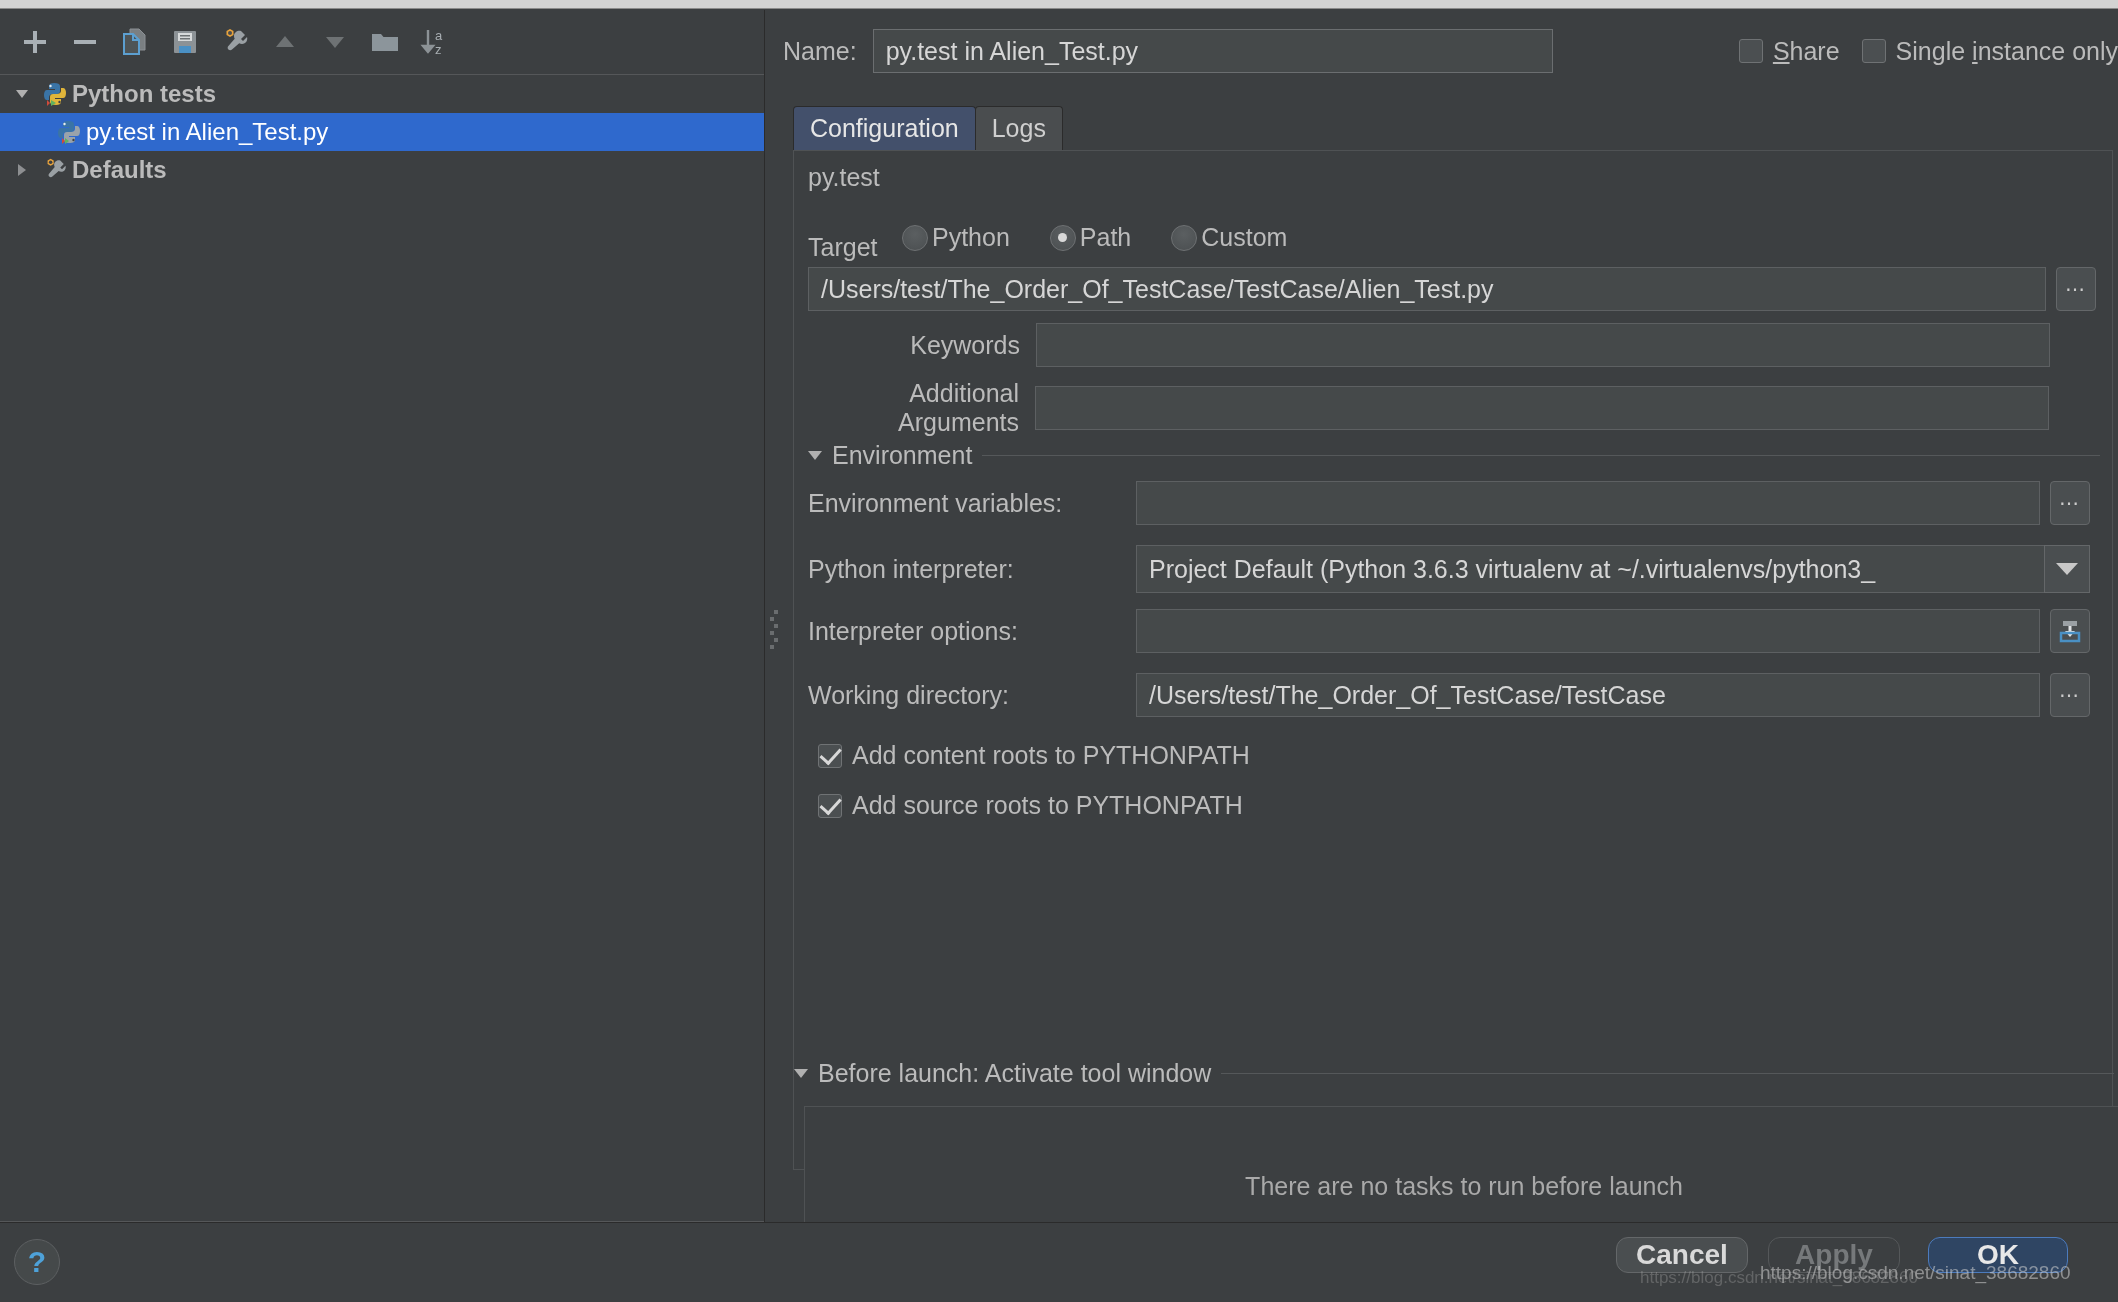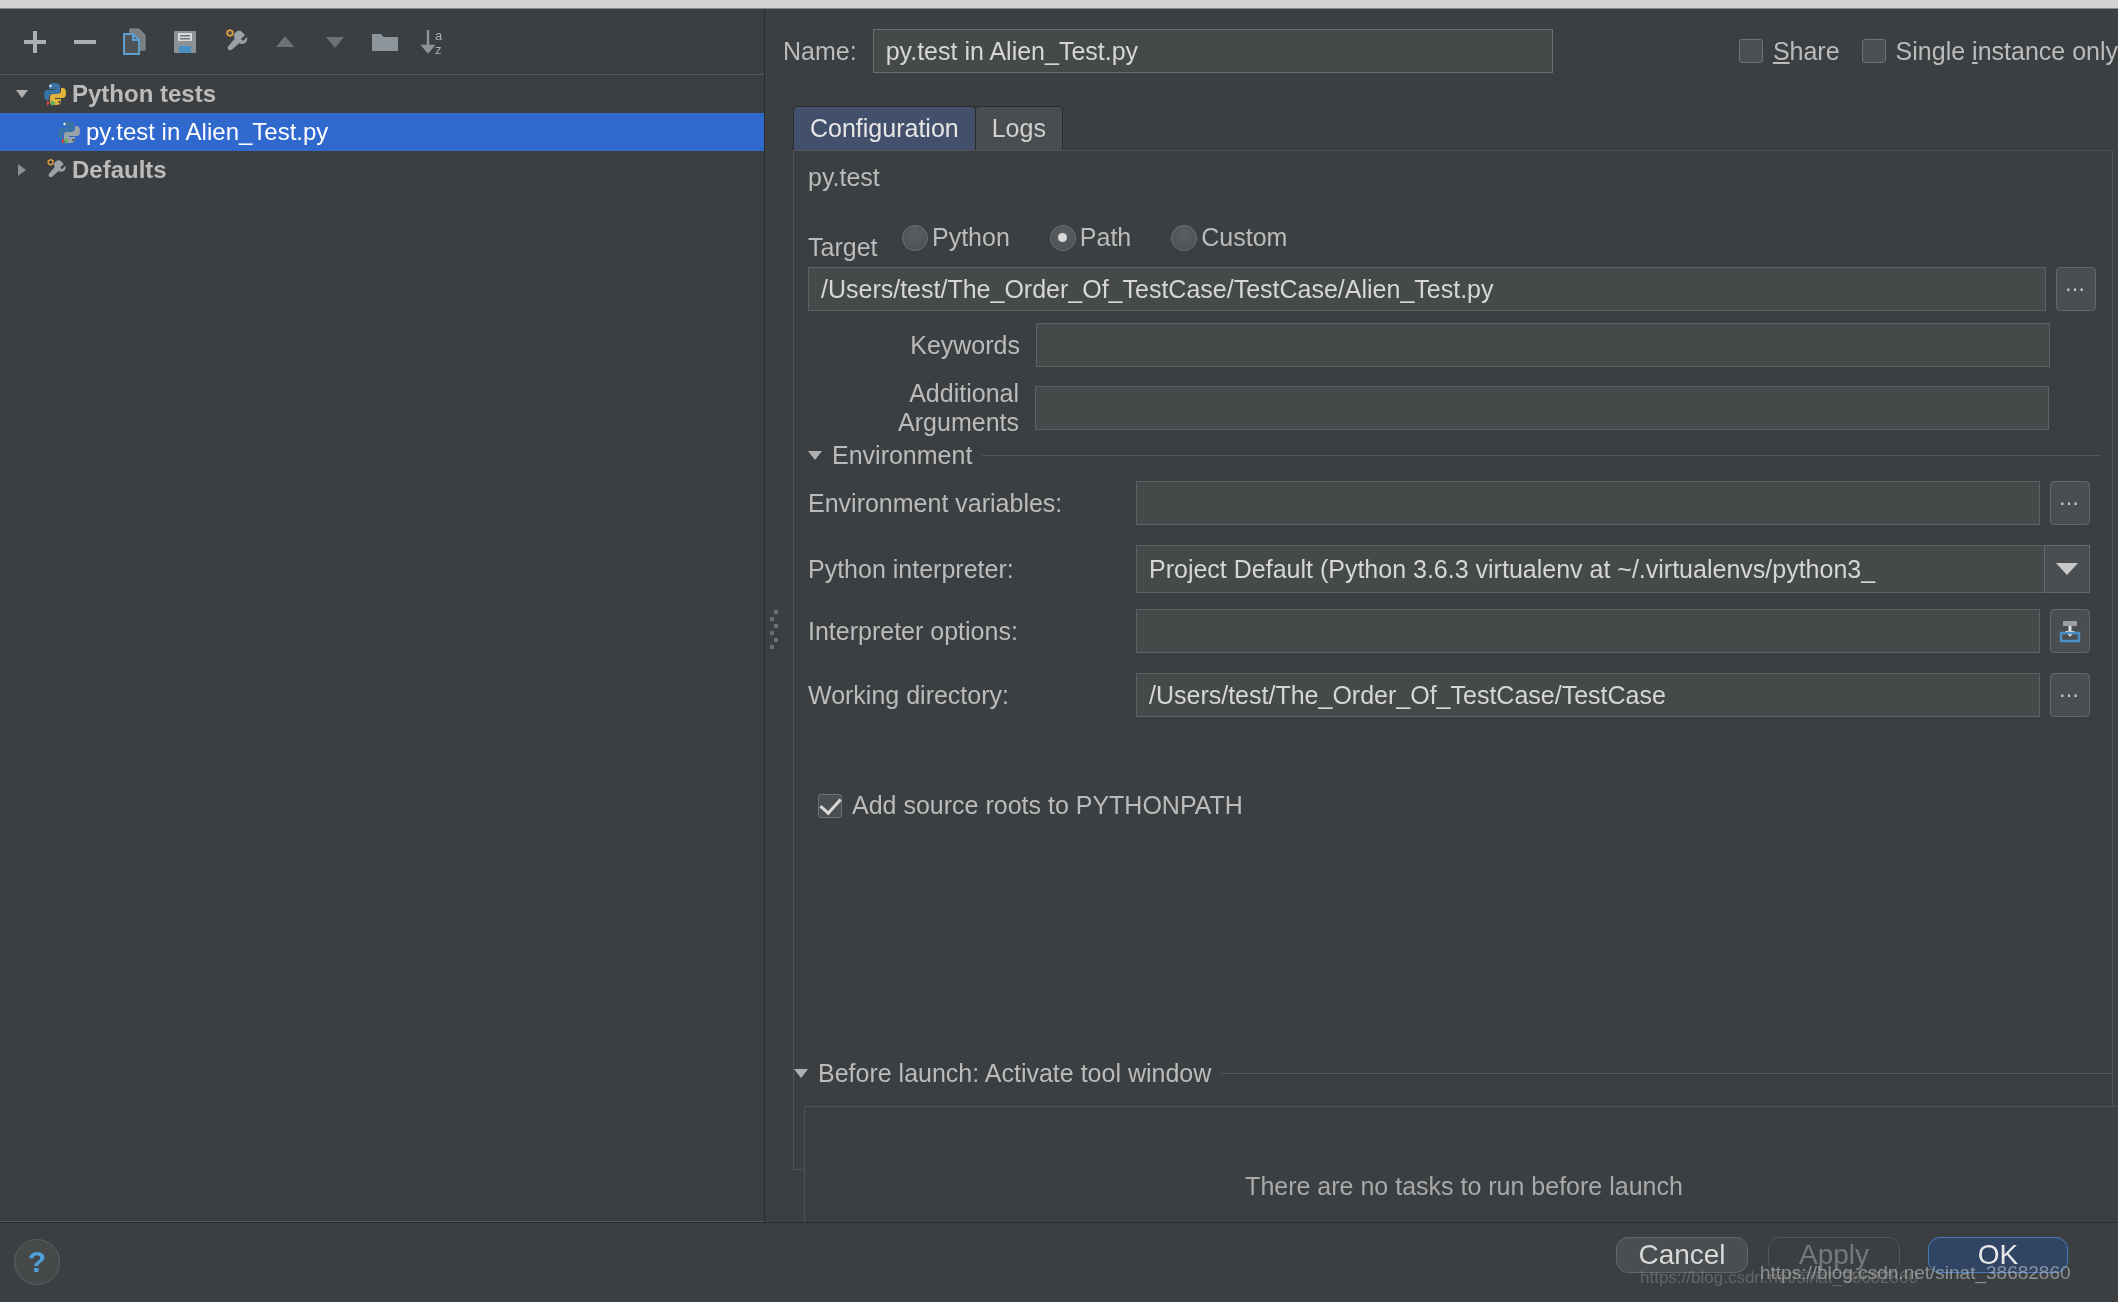--- a/index.html
+++ b/index.html
@@ -174,21 +174,21 @@
   
   #footer { position:absolute; left:0; top:1222px; width:2118px; height:80px; background:#3c3f41; border-top:1px solid #2b2b2b; }
   #help-btn {
     position:absolute; left:14px; top:16px; width:46px; height:46px; border-radius:50%;
     background:#45494a; border:1px solid #5d6062; color:#4ea1d8;
     font-size:30px; font-weight:bold; display:flex; align-items:center; justify-content:center; cursor:pointer;
   }
   .dlg-btn {
     position:absolute; top:14px; height:36px; min-width:132px;
     border-radius:12px; font-size:28px;
-    display:flex; align-items:center; justify-content:center; cursor:pointer;
+    display:flex; align-items:center; justify-content:center; cursor:pointer;font-weight:bold;
   }
   #cancel-btn { right:370px; background:#4a4e50; border:1px solid #646769; color:#d9d9d9; }
   #apply-btn  { right:218px; background:#3c3f41; border:1px solid #55585a; color:#76797b; }
   #ok-btn     { right:50px;  background:#2f4563; border:1px solid #4c7bbd; color:#e8e8e8; width:140px; }
 
   
   .wm {
     position:absolute; font-family:"Liberation Sans", sans-serif;
     color:rgba(200,200,200,0.45); pointer-events:none; white-space:nowrap;
   }
@@ -429,20 +429,24 @@
         </svg>
       </span>
     </div>
 
     <div class="row-abs" style="left:14px; top:522px; width:1292px;">
       <span class="fieldlabel" style="width:312px; margin-right:16px; text-align:left;">Working directory:</span>
       <input class="txtfield" style="width: 904px;" type="text" value="/Users/test/The_Order_Of_TestCase/TestCase">
       <span class="ellipsis-btn" style="margin-left:10px;">⋯</span>
     </div>
 
+    <div class="cb-row" style="position:absolute; left:24px; top:590px;">
+      <span class="cbox checked"></span>
+      <span>Add content roots to PYTHONPATH</span>
+    </div>
     <div class="cb-row" style="position:absolute; left:24px; top:640px;">
       <span class="cbox checked"></span>
       <span>Add source roots to PYTHONPATH</span>
     </div>
 
     <div class="section-hdr" style="left:0px; top:908px; width:1320px;">
       <span class="tri"></span>
       <span>Before launch: Activate tool window</span>
       <span class="line" style="flex:1;"></span>
     </div>

